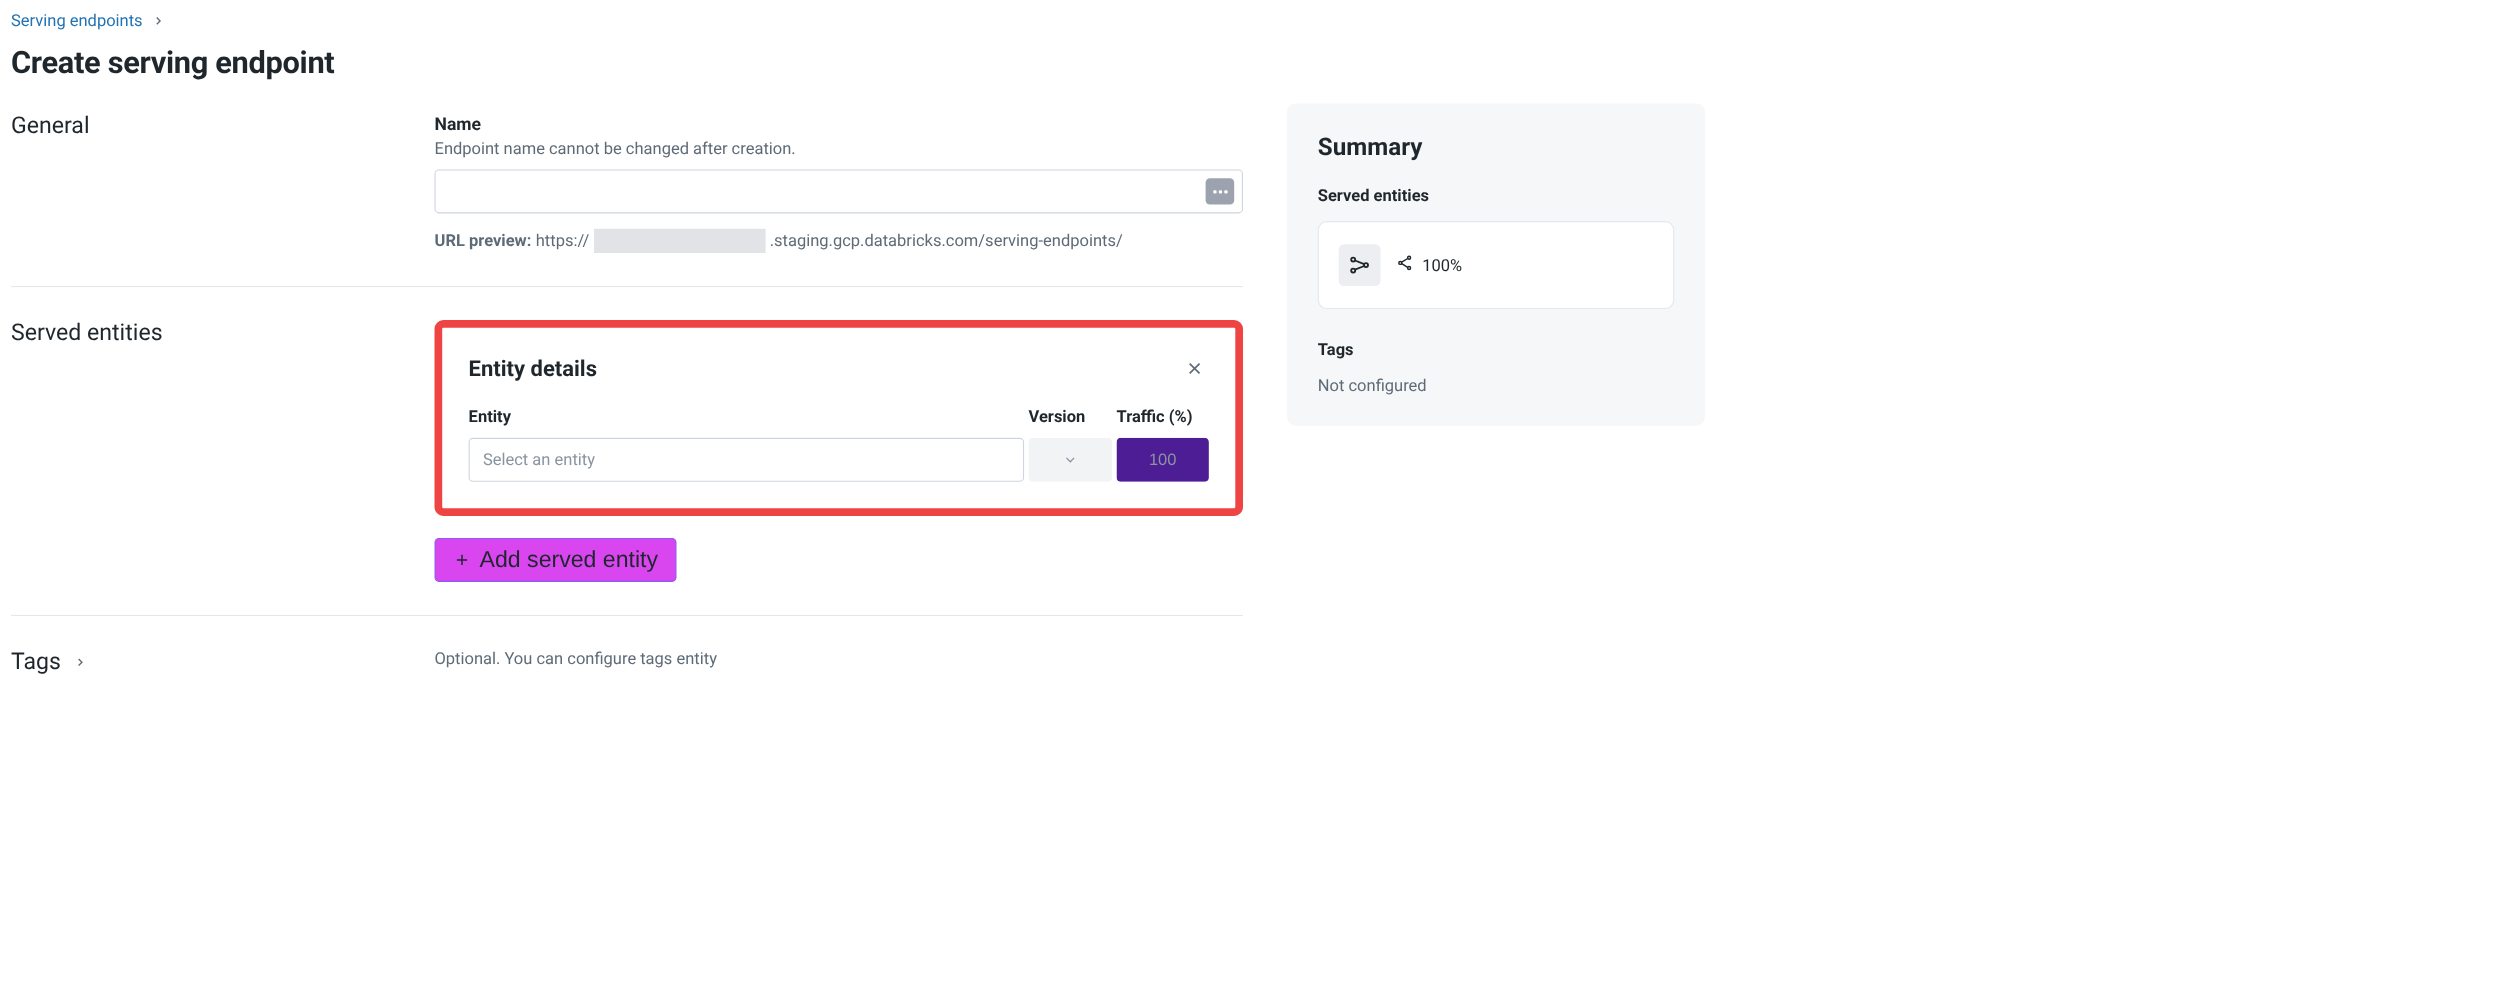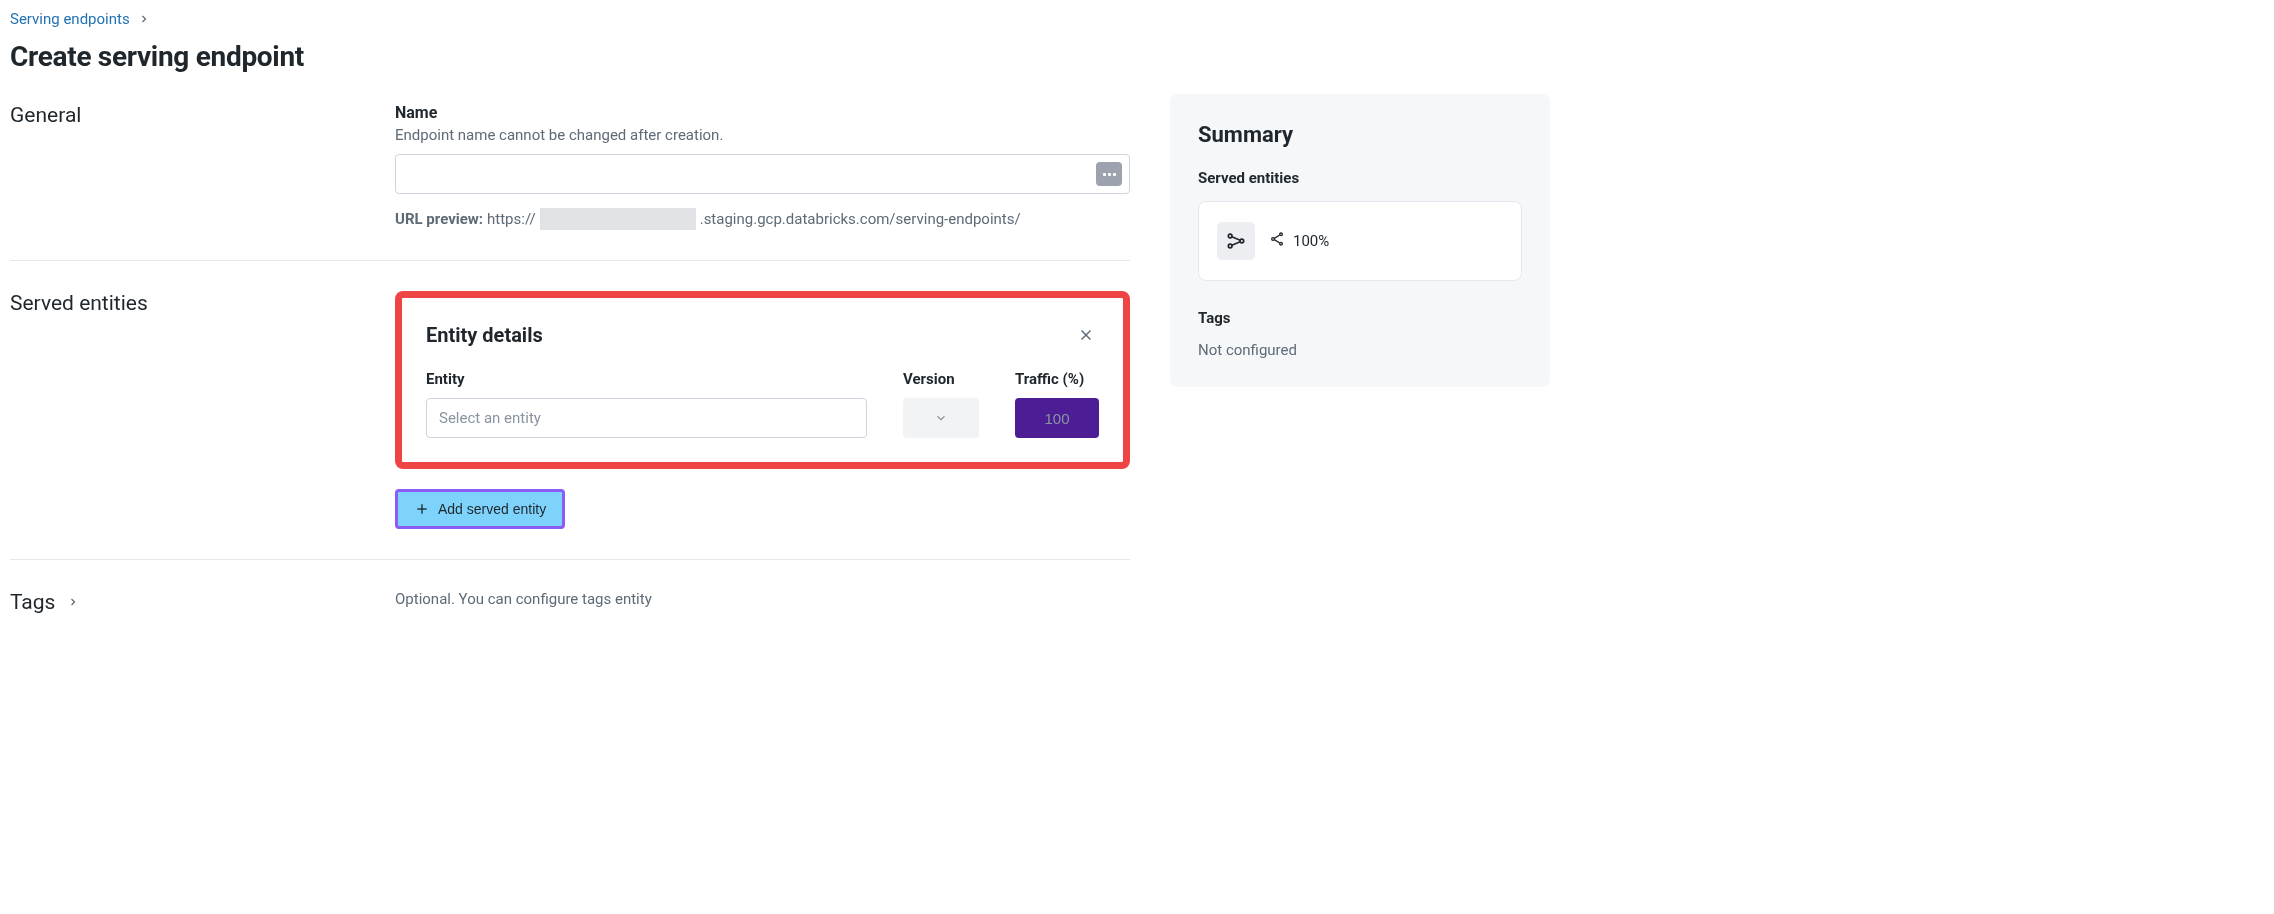--- a/index.html
+++ b/index.html
@@ -158,21 +158,21 @@
       font-weight: 700;
     }
     .close-btn {
       display: inline-flex;
       cursor: pointer;
       color: #5e6b77;
       padding: 4px;
     }
     .entity-grid {
       display: flex;
-      gap: 36px;
+      gap: 4px;
       align-items: flex-start;
     }
     .grid-col {
       display: flex;
       flex-direction: column;
       gap: 10px;
     }
     .col-entity { flex: 1; }
     .col-version { width: 76px; }
     .col-traffic { width: 84px; }
@@ -208,28 +208,28 @@
       background: #4c1d95;
       text-align: center;
       font-size: 15px;
       color: #8994a1;
       width: 100%;
     }
     
     .add-entity-btn {
       margin-top: 20px;
       height: 40px;
-      border: 3px solid #8b5cf6;
-      border-radius: 4px;
-      background: #7dd3fc;
+      border: 1px solid #8b5cf6;
+      border-radius: 4px;
+      background: #d946ef;
       display: inline-flex;
       align-items: center;
       gap: 8px;
       padding: 0 16px;
-      font-size: 14px;
+      font-size: 21px;
       cursor: pointer;
       color: #1f272d;
     }
     .add-entity-btn svg { display: block; }
     
     .tags-text {
       font-size: 15px;
       color: #5e6b77;
     }
     

